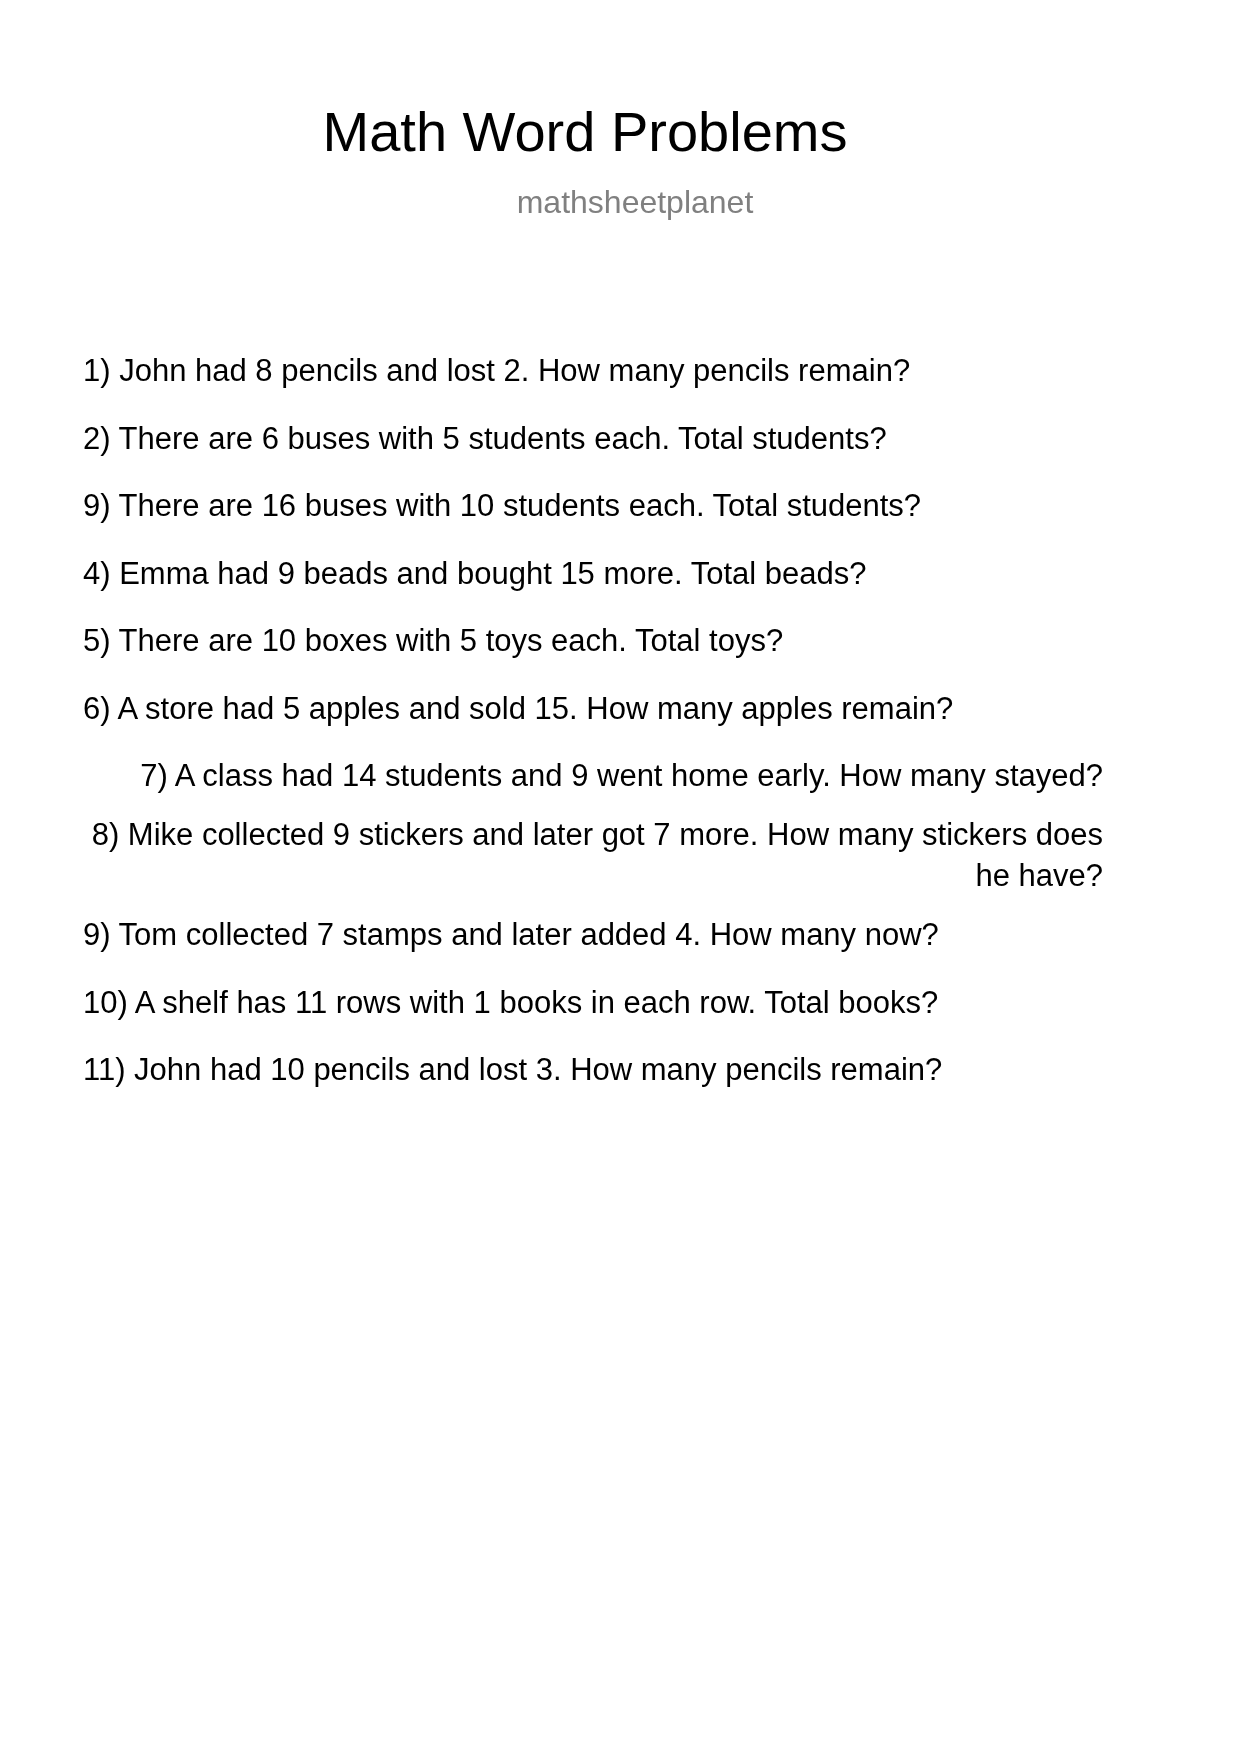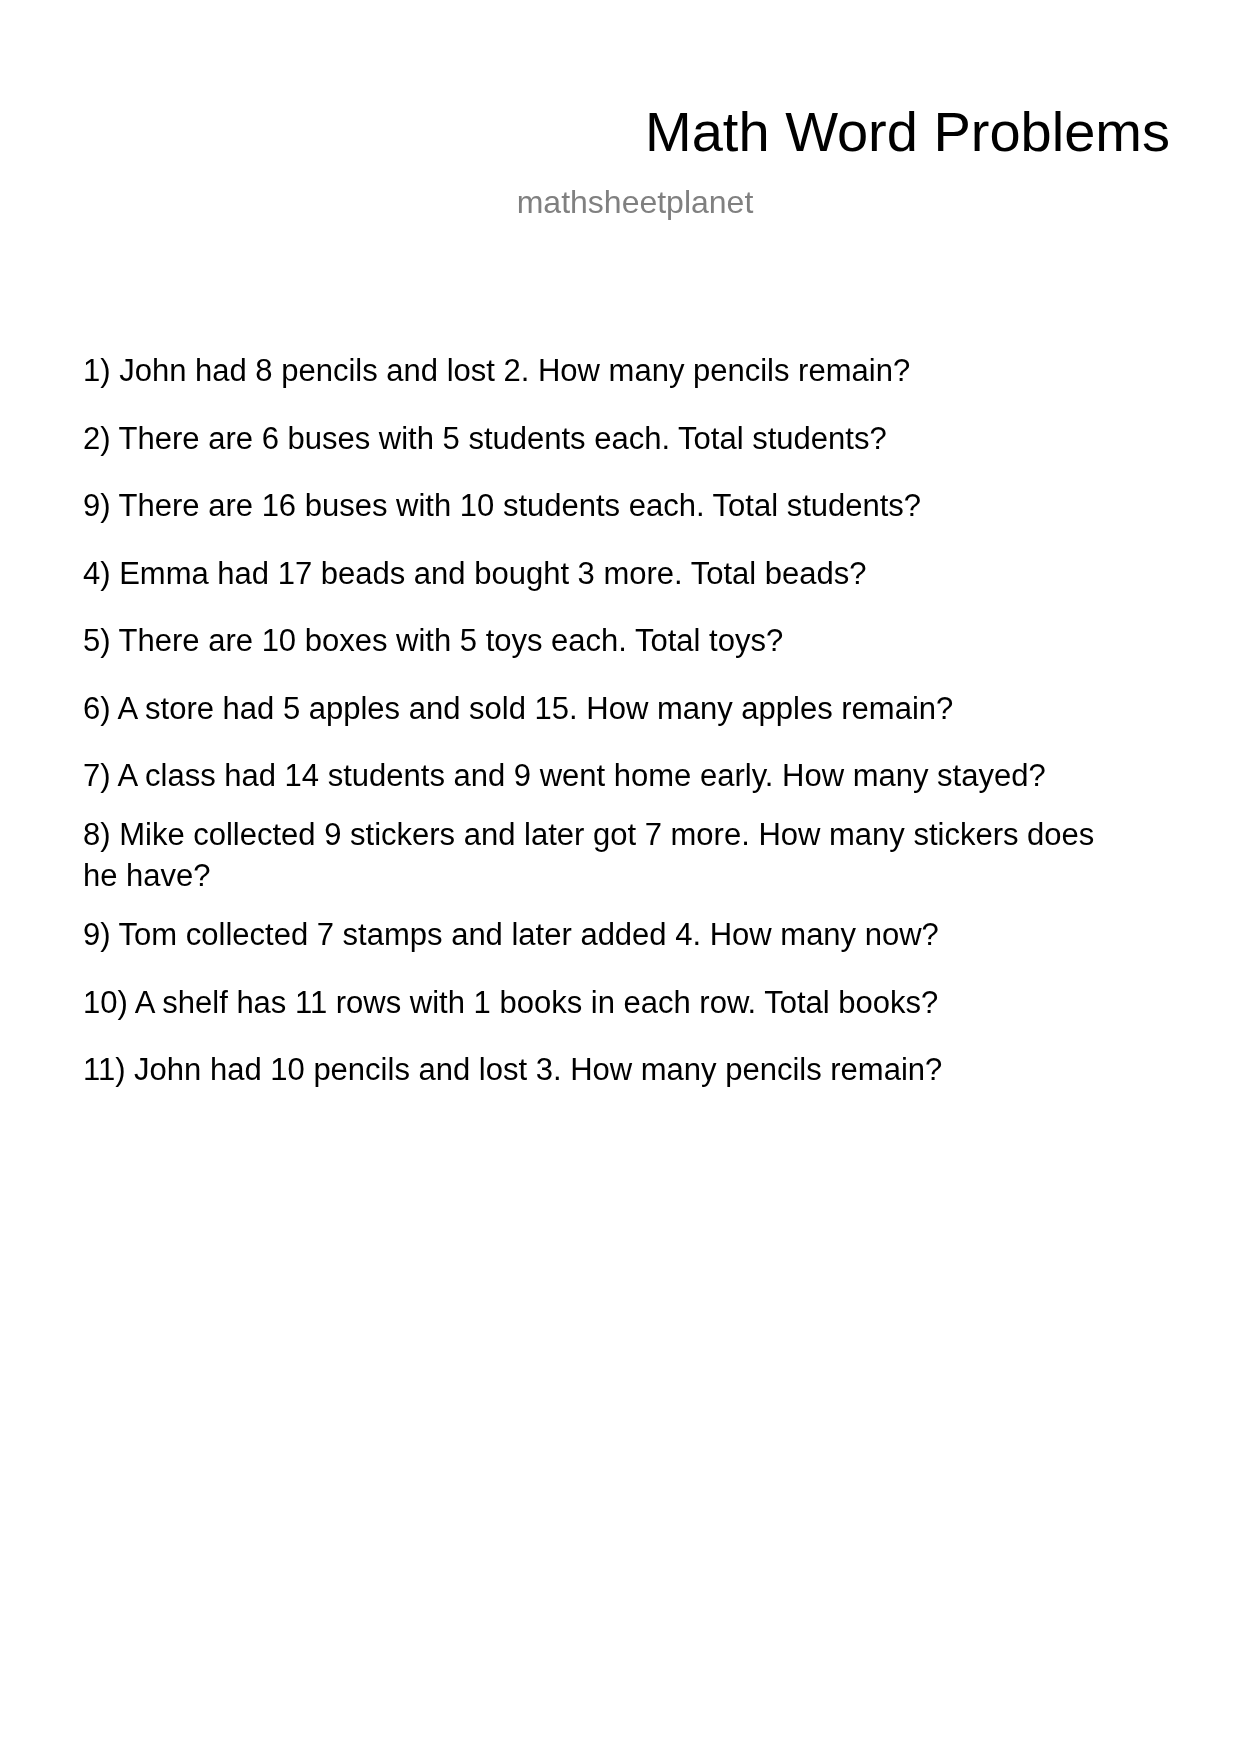--- a/index.html
+++ b/index.html
@@ -1,36 +1,36 @@
 <!DOCTYPE html>
 <html><head>
   <meta charset="utf-8">
   <style>
     html, body { margin: 0; padding: 0; background: #ffffff; }
     body { width: 1240px; height: 1754px; position: relative; overflow: hidden;
            font-family: "Liberation Sans", sans-serif; color: #000; }
-    .title { position: absolute; left: 0; width: 1170px; top: 100px; text-align: right;
+    .title { position: absolute; left: 0; width: 1170px; top: 100px; text-align: center;
              font-size: 56px; line-height: 64px; color: #000; }
     .subtitle { position: absolute; left: 0; width: 1270px; top: 183px; text-align: center;
                 font-size: 32px; line-height: 38px; color: #808080; }
     .problems { position: absolute; left: 83px; top: 350px; width: 1020px; }
     .problem { font-size: 31px; line-height: 41px; margin: 0 0 26.5px 0; color: #000; }
-    .problem.wrap { margin-bottom: 18px; }
+    .problem.wrap { margin-bottom: 18px; text-align: right; }
   </style>
 </head>
 <body>
 
 <div class="title">Math Word Problems</div>
 <div class="subtitle">mathsheetplanet</div>
 
 <div class="problems">
   <div class="problem">1) John had 8 pencils and lost 2. How many pencils remain?</div>
   <div class="problem">2) There are 6 buses with 5 students each. Total students?</div>
   <div class="problem">9) There are 16 buses with 10 students each. Total students?</div>
-  <div class="problem">4) Emma had 17 beads and bought 3 more. Total beads?</div>
+  <div class="problem">4) Emma had 9 beads and bought 15 more. Total beads?</div>
   <div class="problem">5) There are 10 boxes with 5 toys each. Total toys?</div>
   <div class="problem">6) A store had 5 apples and sold 15. How many apples remain?</div>
   <div class="problem wrap">7) A class had 14 students and 9 went home early. How many stayed?</div>
   <div class="problem wrap">8) Mike collected 9 stickers and later got 7 more. How many stickers does he have?</div>
   <div class="problem">9) Tom collected 7 stamps and later added 4. How many now?</div>
   <div class="problem">10) A shelf has 11 rows with 1 books in each row. Total books?</div>
   <div class="problem">11) John had 10 pencils and lost 3. How many pencils remain?</div>
 </div>
 
 </body></html>

